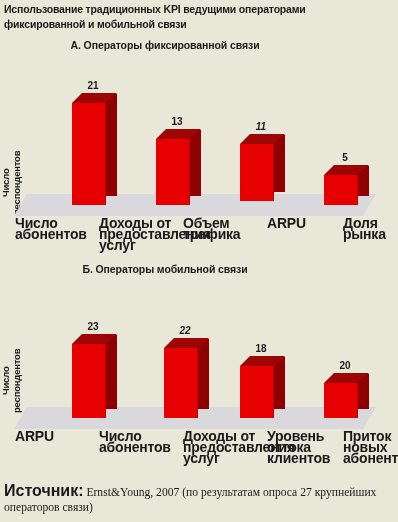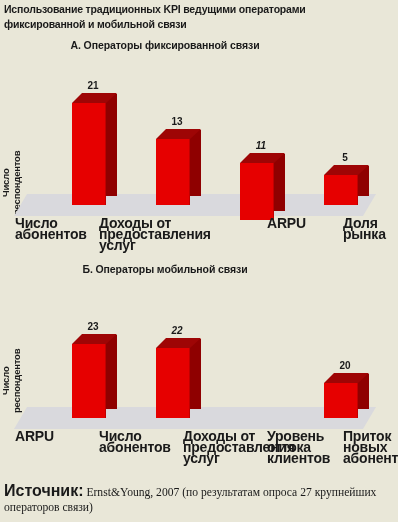--- a/index.html
+++ b/index.html
@@ -112,21 +112,21 @@
           <div class="side" style="height: 102px;"></div>
           <div class="top" style="bottom: 102px;"></div>
           <div class="value" style="bottom: 114px;">21</div>
         </div>
         <div class="bar" style="left: 122px; bottom: 60px; height: 66px;">
           <div class="front" style="height: 66px;"></div>
           <div class="side" style="height: 66px;"></div>
           <div class="top" style="bottom: 66px;"></div>
           <div class="value" style="bottom: 78px;">13</div>
         </div>
-        <div class="bar" style="left: 206px; bottom: 45px; height: 67px; font-style: italic;">
+        <div class="bar" style="left: 206px; bottom: 64px; height: 67px; font-style: italic;">
           <div class="front" style="height: 57px;"></div>
           <div class="side" style="height: 57px;"></div>
           <div class="top" style="bottom: 57px;"></div>
           <div class="value" style="bottom: 69px;">11</div>
         </div>
         <div class="bar" style="left: 290px; bottom: 60px; height: 30px;">
           <div class="front" style="height: 30px;"></div>
           <div class="side" style="height: 30px;"></div>
           <div class="top" style="bottom: 30px;"></div>
           <div class="value" style="bottom: 42px;">5</div>
@@ -135,43 +135,51 @@
           <div class="front" style="height: 26px;"></div>
           <div class="top" style="bottom: 26px;"></div>
           <div class="value" style="bottom: 38px;">4</div>
         </div>
       </div>
   <div class="catlabel" style="left: 15px;">Число
 абонентов</div>
       <div class="catlabel" style="left: 99px;">Доходы от
 предоставления
 услуг</div>
+      <div class="catlabel" style="left: 183px;">Объем
+трафика</div>
       <div class="catlabel" style="left: 267px;">ARPU</div>
       <div class="catlabel" style="left: 343px;">Доля
 рынка</div>
     </div>
 
   <div class="section-head" id="head-b">Б. Операторы мобильной связи</div>
 
   <div class="chart" id="chart-b">
     <div class="ylabel" id="ylabel-b">Число
 респондентов</div>
     <div class="floor" id="floor-b"></div>
     <div class="bars" id="bars-b">
         <div class="bar" style="left: 38px; bottom: 61px; height: 74px;">
           <div class="front" style="height: 74px;"></div>
           <div class="side" style="height: 74px;"></div>
           <div class="top" style="bottom: 74px;"></div>
           <div class="value" style="bottom: 86px;">23</div>
         </div>
-        <div class="bar" style="left: 122px; bottom: 61px; height: 50px; font-style: italic;">
+        <div class="bar" style="left: 130px; bottom: 61px; height: 50px; font-style: italic;">
           <div class="front" style="height: 70px;"></div>
           <div class="side" style="height: 70px;"></div>
           <div class="top" style="bottom: 70px;"></div>
           <div class="value" style="bottom: 82px;">22</div>
+        </div>
+        <div class="bar" style="left: 206px; bottom: 61px; height: 52px;">
+          <div class="front" style="height: 52px;"></div>
+          <div class="side" style="height: 52px;"></div>
+          <div class="top" style="bottom: 52px;"></div>
+          <div class="value" style="bottom: 64px;">18</div>
         </div>
         <div class="bar" style="left: 290px; bottom: 61px; height: 35px;">
           <div class="front" style="height: 35px;"></div>
           <div class="side" style="height: 35px;"></div>
           <div class="top" style="bottom: 35px;"></div>
           <div class="value" style="bottom: 47px;">20</div>
         </div>
         <div class="bar" style="left: 366px; bottom: 61px; height: 26px;">
           <div class="front" style="height: 26px;"></div>
           <div class="top" style="bottom: 26px;"></div>

